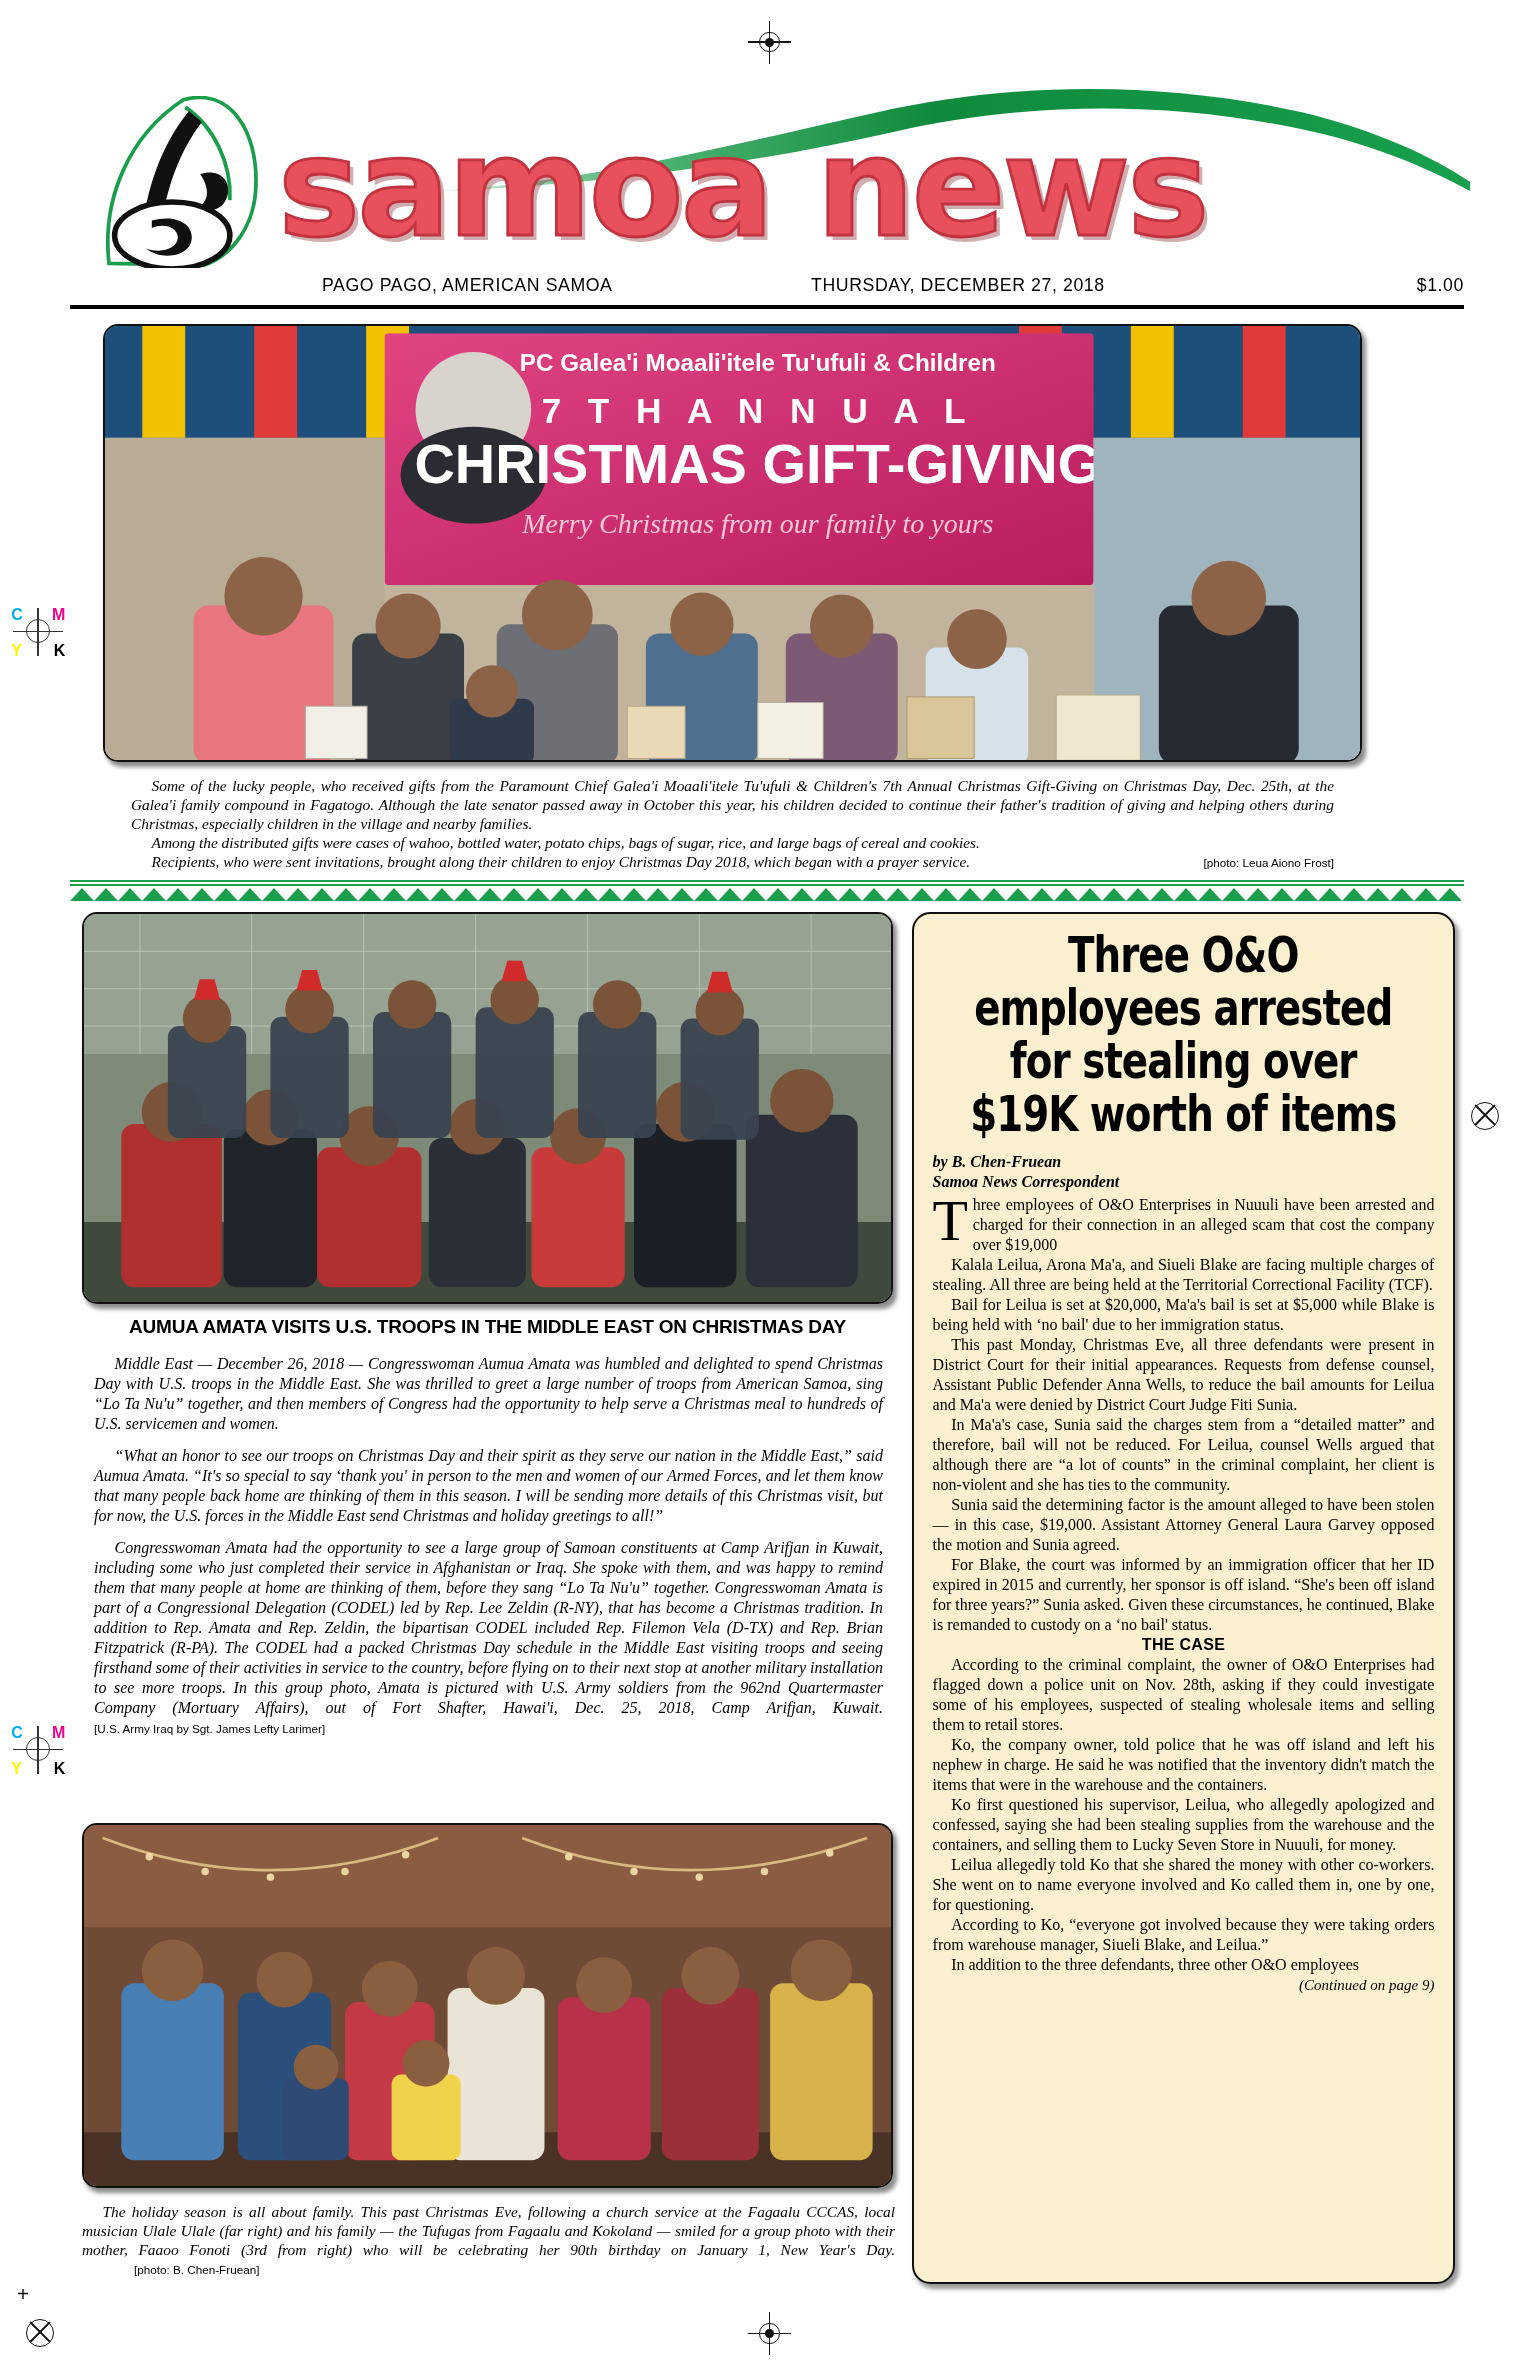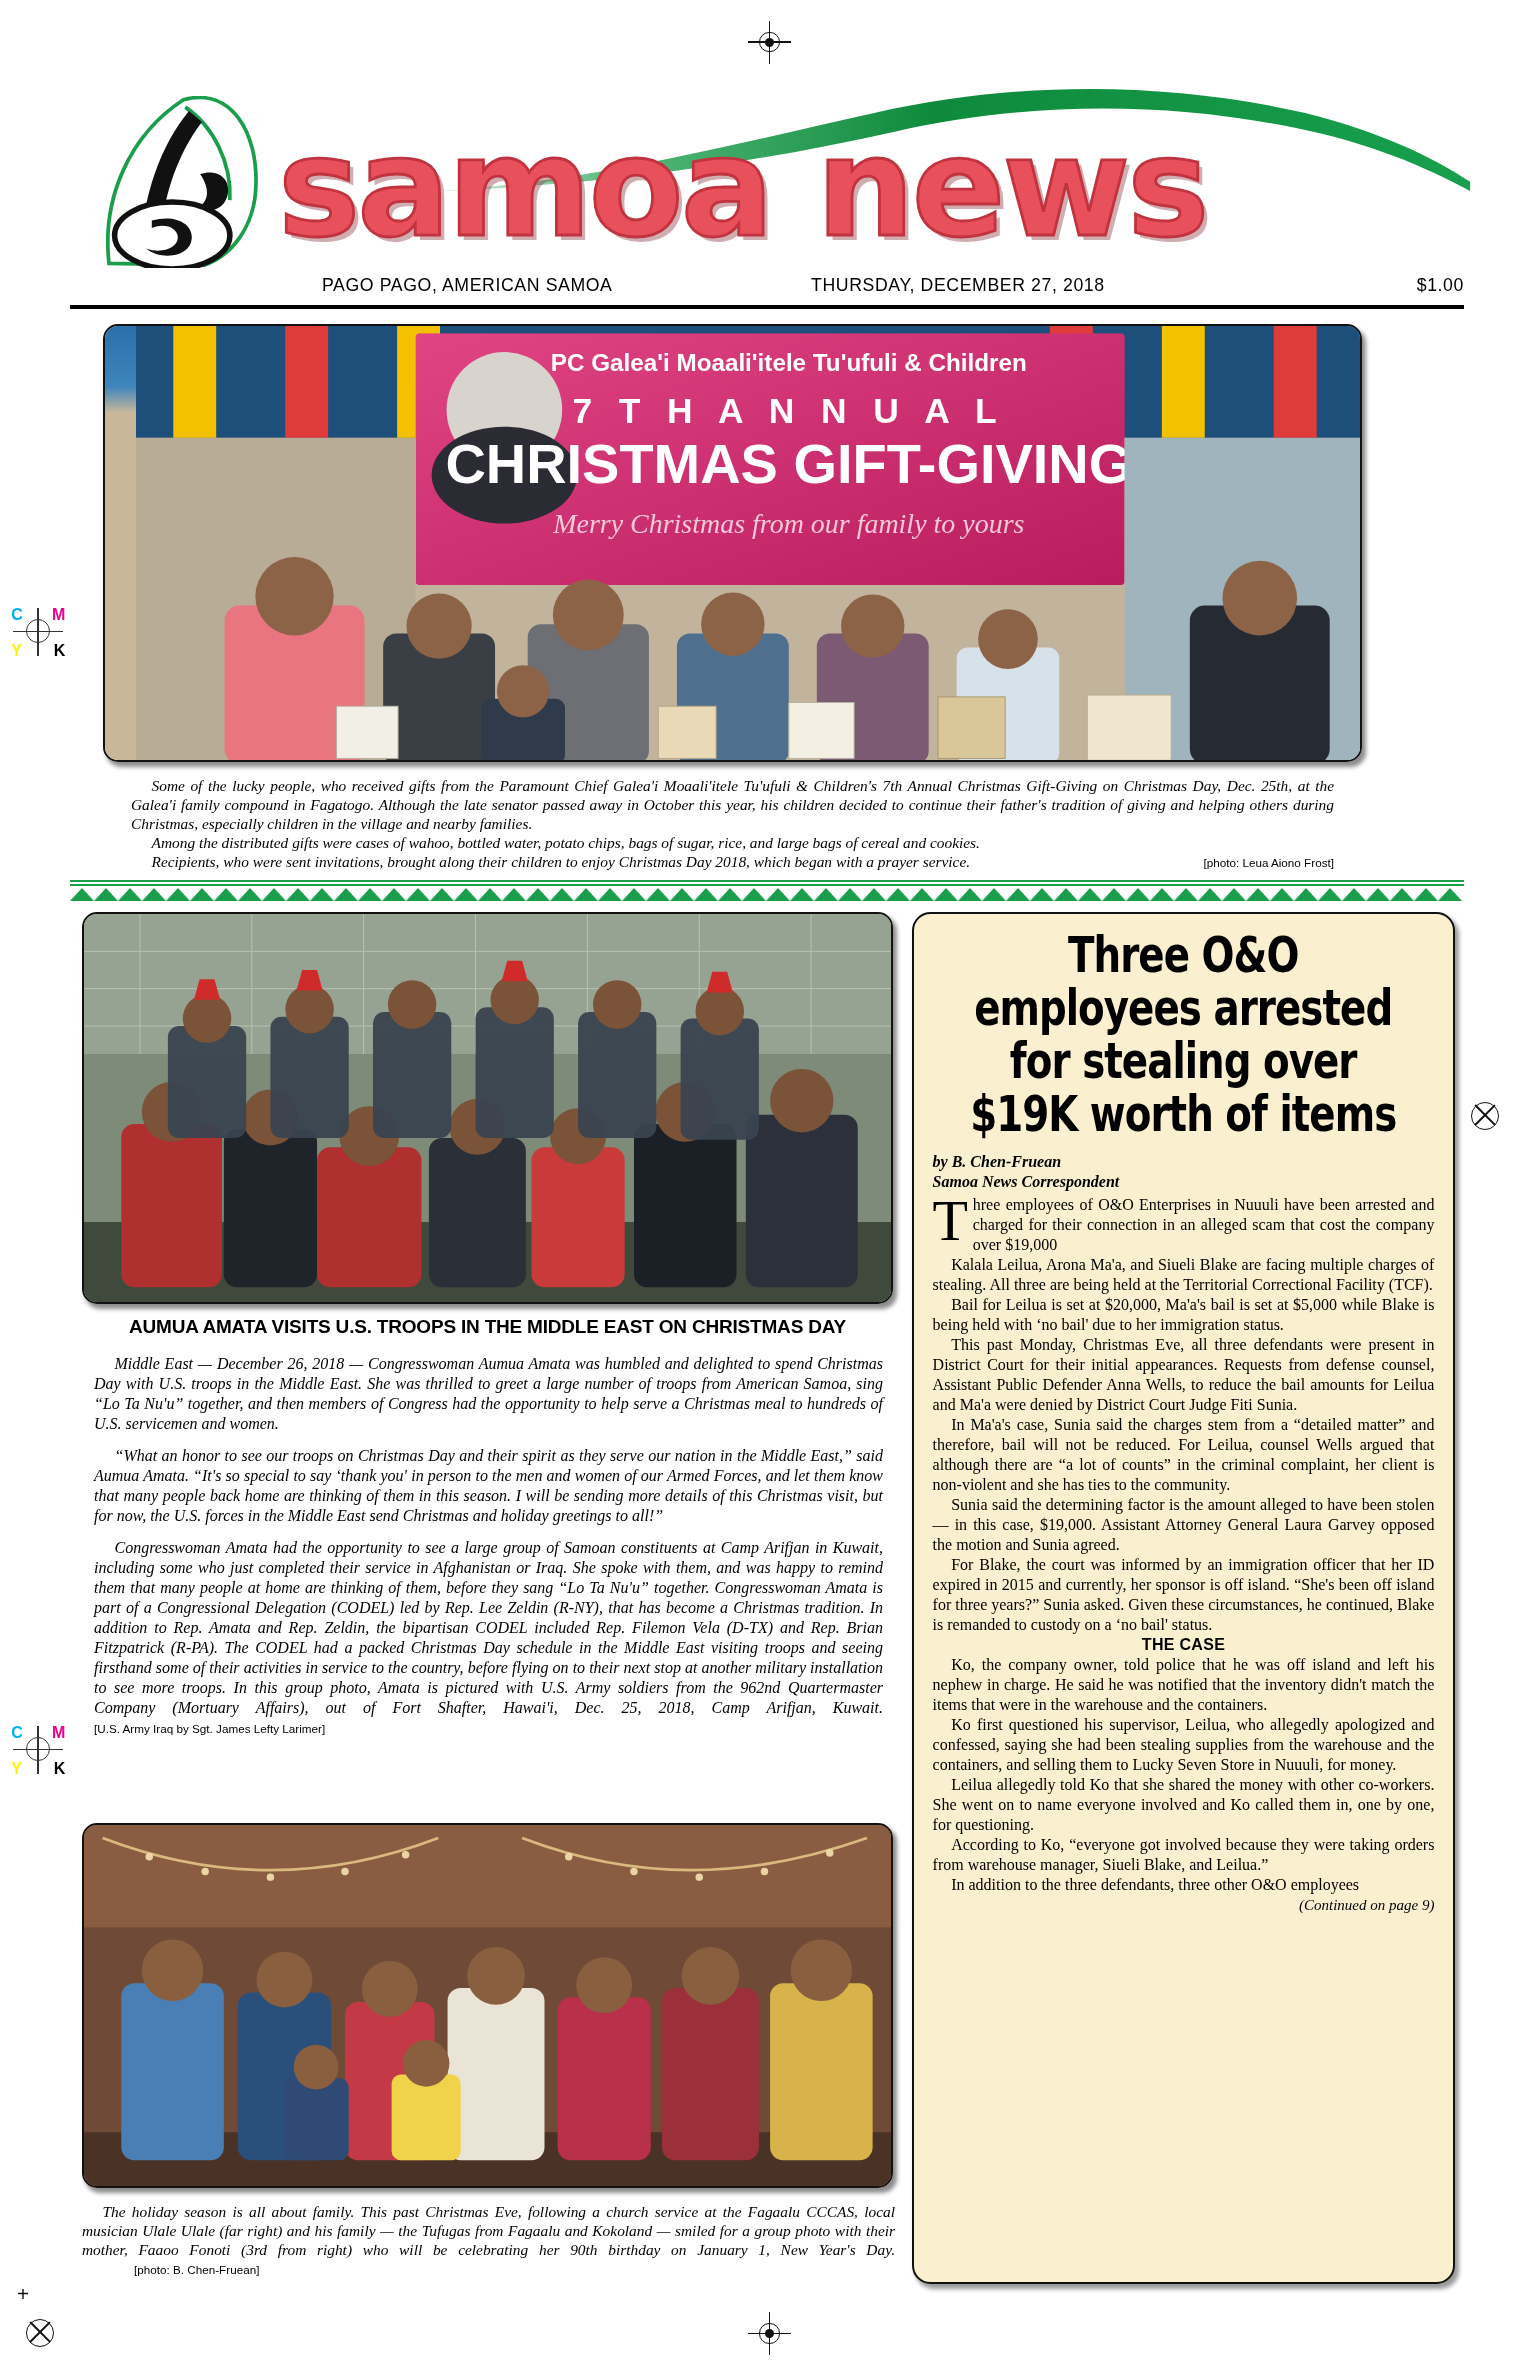--- a/index.html
+++ b/index.html
@@ -97,21 +97,21 @@
 
   
   .story-head { font-family: "Liberation Sans", sans-serif; font-weight: bold; font-size: 19px;
                 text-align: center; letter-spacing: -0.2px; color:#000; }
   .story-body { font-family: "Liberation Serif", serif; font-style: italic; font-size: 16px;
                 line-height: 20px; text-align: justify; color:#000; }
   .story-body p { text-indent: 20.5px; margin: 12px; }
 
   
   .pic1 { background:
-      linear-gradient(180deg, #2b6fa8 0%, #3f86bd 14%, #c9b79a 20%, #c9b79a 100%); padding-left: 31px; }
+      linear-gradient(180deg, #2b6fa8 0%, #3f86bd 14%, #c9b79a 20%, #c9b79a 100%); }
   .pic2 { background: linear-gradient(180deg,#6f7f6a 0%, #8a9a85 30%, #7a6a60 60%, #5e5048 100%); }
   .pic3 { background: linear-gradient(180deg,#5a3b2c 0%, #8c6046 35%, #a8795c 70%, #6b4636 100%); }
 </style>
 </head>
 <body>
 
 <div class="page">
 
   <div class="reg-mark" style="left:748px; top:20.5px;">
     <div class="h"></div>
@@ -495,20 +495,21 @@
         <span class="dropcap">T</span>
         <span>hree employees of O&amp;O Enterprises in Nuuuli have been arrested and charged for their connection in an alleged scam that cost the company over $19,000</span>
       </p>
       <p>Kalala Leilua, Arona Ma'a, and Siueli Blake are facing multiple charges of stealing. All three are being held at the Territorial Correctional Facility (TCF).</p>
       <p>Bail for Leilua is set at $20,000, Ma'a's bail is set at $5,000 while Blake is being held with ‘no bail' due to her immigration status.</p>
       <p>This past Monday, Christmas Eve, all three defendants were present in District Court for their initial appearances. Requests from defense counsel, Assistant Public Defender Anna Wells, to reduce the bail amounts for Leilua and Ma'a were denied by District Court Judge Fiti Sunia.</p>
       <p>In Ma'a's case, Sunia said the charges stem from a “detailed matter” and therefore, bail will not be reduced. For Leilua, counsel Wells argued that although there are “a lot of counts” in the criminal complaint, her client is non-violent and she has ties to the community.</p>
       <p>Sunia said the determining factor is the amount alleged to have been stolen — in this case, $19,000. Assistant Attorney General Laura Garvey opposed the motion and Sunia agreed.</p>
       <p>For Blake, the court was informed by an immigration officer that her ID expired in 2015 and currently, her sponsor is off island. “She's been off island for three years?” Sunia asked. Given these circumstances, he continued, Blake is remanded to custody on a ‘no bail' status.</p>
       <p class="subhead">THE CASE</p>
+      <p>According to the criminal complaint, the owner of O&amp;O Enterprises had flagged down a police unit on Nov. 28th, asking if they could investigate some of his employees, suspected of stealing wholesale items and selling them to retail stores.</p>
       <p>Ko, the company owner, told police that he was off island and left his nephew in charge. He said he was notified that the inventory didn't match the items that were in the warehouse and the containers.</p>
       <p>Ko first questioned his supervisor, Leilua, who allegedly apologized and confessed, saying she had been stealing supplies from the warehouse and the containers, and selling them to Lucky Seven Store in Nuuuli, for money.</p>
       <p>Leilua allegedly told Ko that she shared the money with other co-workers. She went on to name everyone involved and Ko called them in, one by one, for questioning.</p>
       <p>According to Ko, “everyone got involved because they were taking orders from warehouse manager, Siueli Blake, and Leilua.”</p>
       <p>In addition to the three defendants, three other O&amp;O employees</p>
       <p class="contcue">(Continued on page 9)</p>
     </div>
   </div>
 
   <div class="circle-x" style="left:1471px; top:1102px;"></div>

